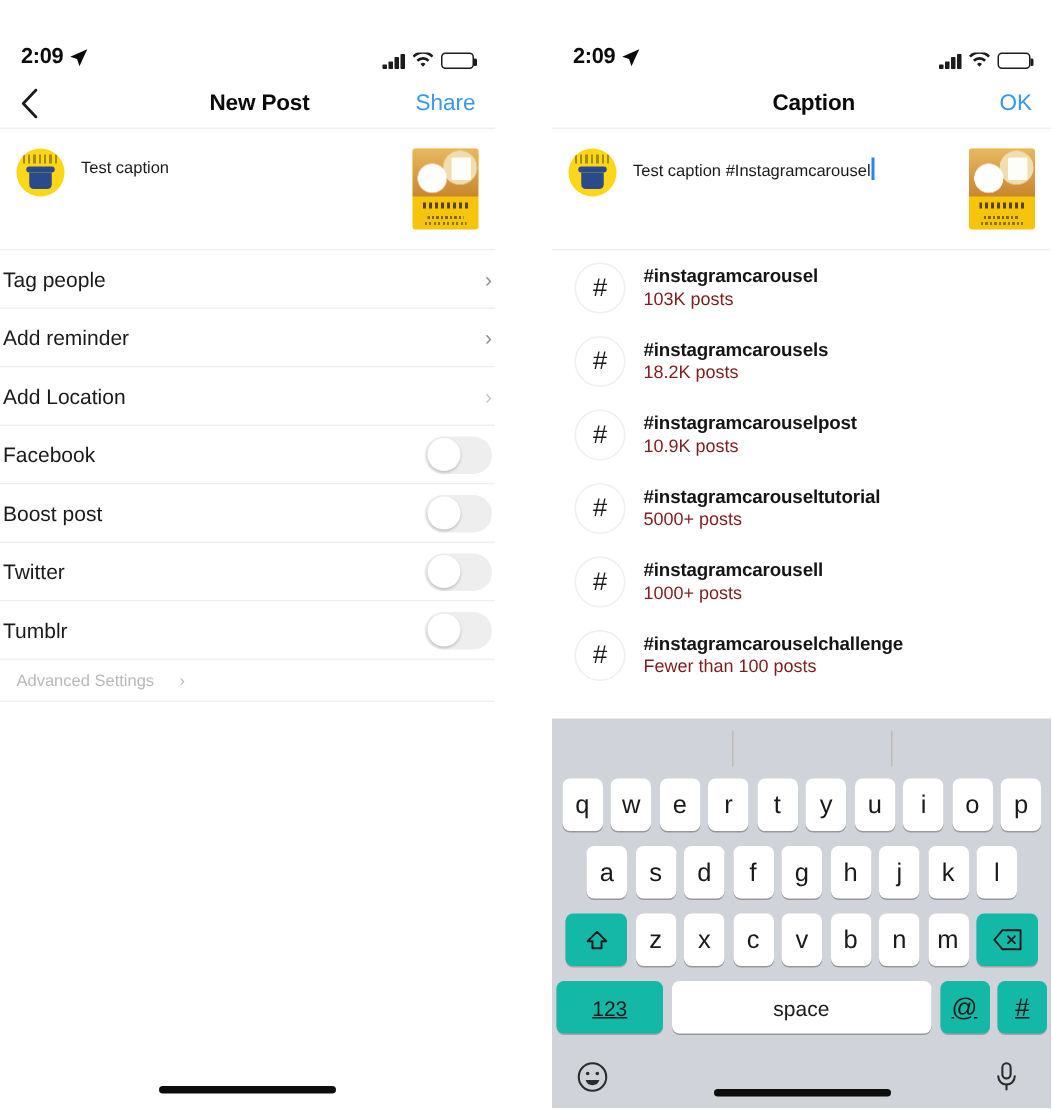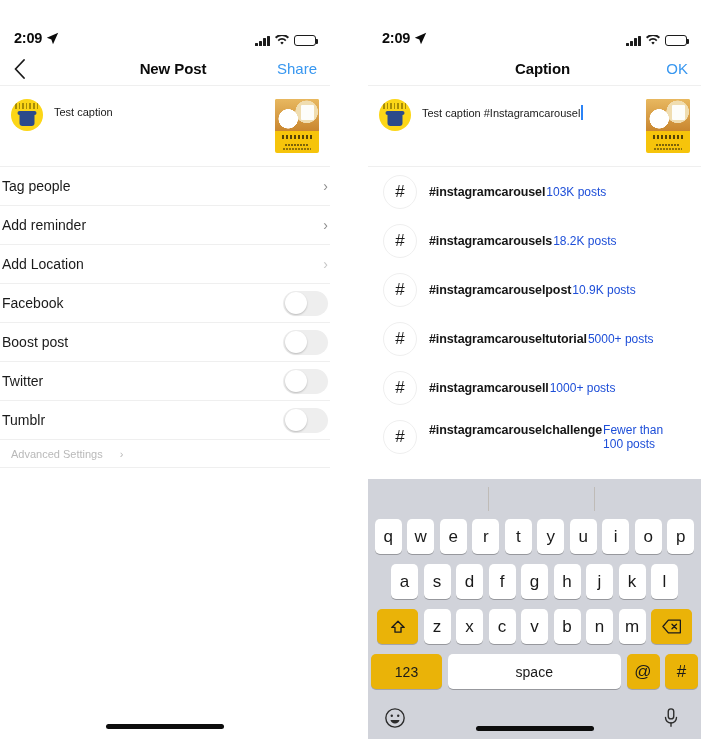--- a/index.html
+++ b/index.html
@@ -151,23 +151,23 @@
   .hrow {
     height: 49px; display: flex; align-items: center; gap: 12px;
     padding: 0 15px; cursor: pointer;
   }
   .hash-circle {
     width: 34px; height: 34px; border-radius: 50%;
     border: 1px solid #efefef; flex: 0 0 34px;
     display: flex; align-items: center; justify-content: center;
     font-size: 17px; color: #1a1a1a; font-weight: 400;
   }
-  .hmeta { display: flex; flex-direction: row; gap: 1px; }
+  .hmeta { display: flex; flex-direction: column; gap: 1px; }
   .hname { font-size: 12.5px; font-weight: 700; color: #151515; letter-spacing: -0.1px; }
-  .hcount { font-size: 12px; color: #1d4ed8; }
+  .hcount { font-size: 12px; color: #7f1d1d; }
 
   
   .keyboard {
     position: absolute; left: 0; right: 0; bottom: 0;
     background: #d1d3da; padding-bottom: 0;
   }
   .predict {
     height: 40px; display: flex; align-items: center; position: relative;
   }
   .predict .divider {
@@ -180,21 +180,21 @@
   .key {
     background: #fff; border-radius: 5px; height: 35px;
     display: flex; align-items: center; justify-content: center;
     font-size: 17px; color: #1a1a1a; box-shadow: 0 1px 0 rgba(0,0,0,.28);
     cursor: pointer; font-weight: 400;
   }
   .krow.r1 .key { width: 27px; }
   .krow.r2 { padding-left: 17px; padding-right: 17px; }
   .krow.r2 .key { width: 27px; }
   .krow.r3 .key.letter { width: 27px; }
-  .key.fn { background: #eab308; box-shadow: 0 1px 0 rgba(0,0,0,.22); }
+  .key.fn { background: #14b8a6; box-shadow: 0 1px 0 rgba(0,0,0,.22); text-decoration: underline; }
   .key.shift { width: 41px; }
   .key.back  { width: 41px; }
   .key.num   { width: 71px; font-size: 14px; }
   .key.space { flex: 1 1 auto; font-size: 14px; }
   .key.at, .key.hash { width: 33px; font-size: 17px; }
   .krow.r4 {
     height: 40px; display:flex; align-items:center;
     justify-content: space-between; padding: 0 16px 0 16px;
   }
   .kb-icon { width: 24px; height: 24px; cursor: pointer; }

